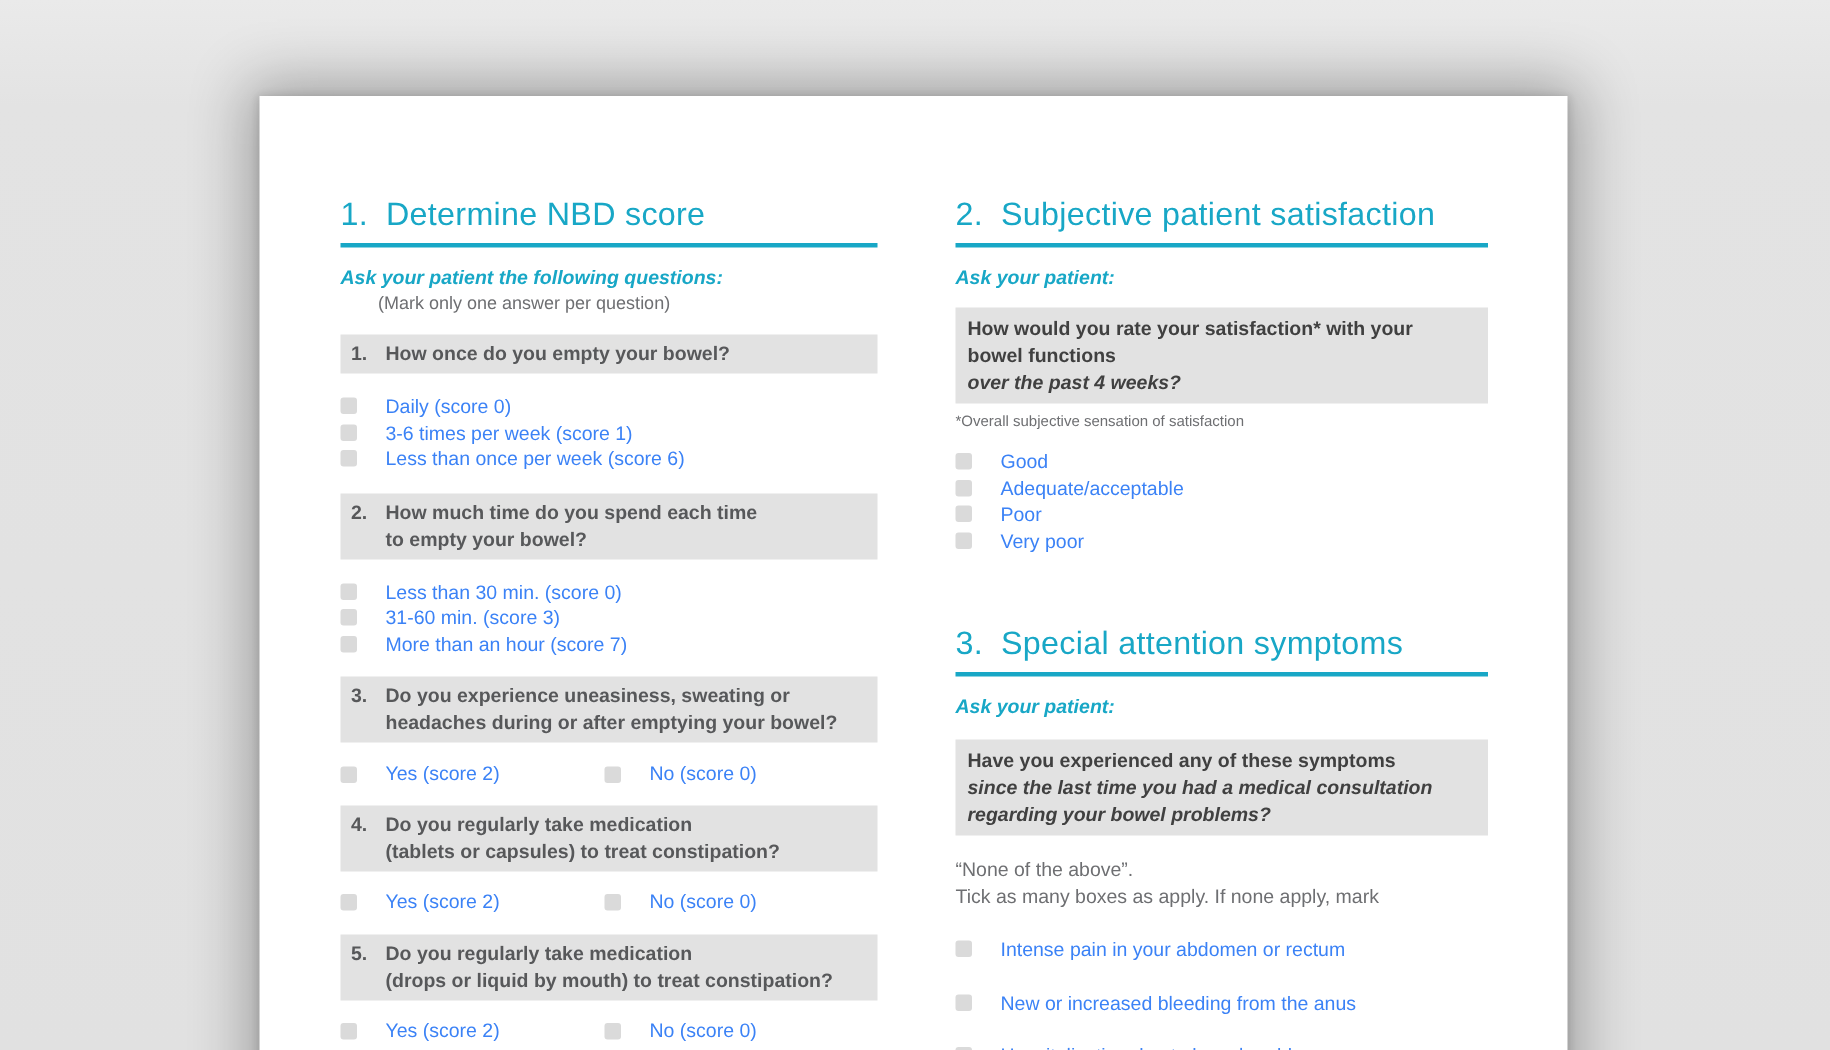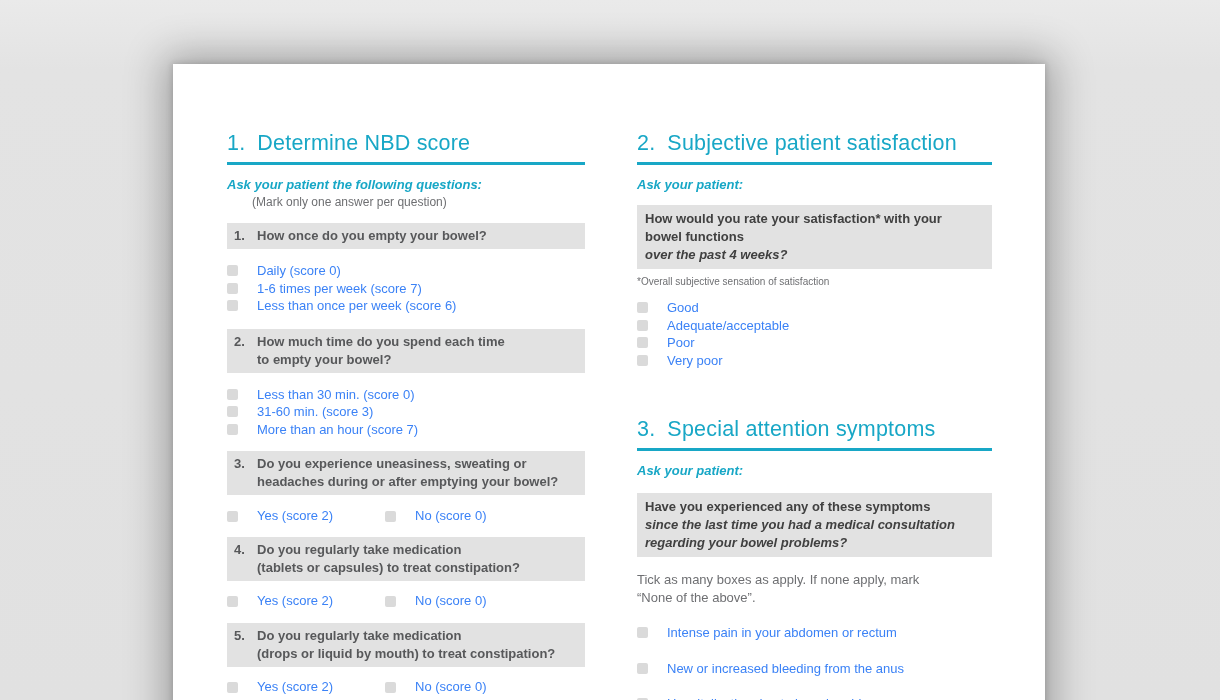--- a/index.html
+++ b/index.html
@@ -45,21 +45,21 @@
   .opts{margin-top:13px;}
   .opt{display:flex;line-height:17.5px;}
   .cb{
     width:11px;height:11px;background:#dadada;border-radius:2px;
     margin-top:3px;flex:none;cursor:pointer;
   }
   .opt-label{margin-left:19px;font-size:13px;color:#3b82f6;}
 
   .yn-row{display:flex;margin-top:13px;}
   .yn-row.mt12{margin-top:12px;}
-  .yn-item{display:flex;width:158px;}
+  .yn-item{display:flex;width:176px;}
   .yn-item:last-child{width:auto;justify-content:space-between;}
 
   .graybox{
     background:#e2e2e2;margin-top:12px;padding:5px 10px 5px 8px;
     font-size:13px;font-weight:bold;color:#404040;line-height:18px;
   }
   .graybox.mt14{margin-top:14px;}
   .graybox span{display:block;}
   .graybox .it{font-style:italic;}
   .inline-it{font-style:italic;}
@@ -89,21 +89,21 @@
           <span>How once do you empty your bowel?</span>
         </div>
     </div>
     <div class="opts">
       <div class="opt">
         <span class="cb"></span>
         <span class="opt-label">Daily (score 0)</span>
       </div>
       <div class="opt">
         <span class="cb"></span>
-        <span class="opt-label">1-6 times per week (score 7)</span>
+        <span class="opt-label">3-6 times per week (score 1)</span>
       </div>
       <div class="opt">
         <span class="cb"></span>
         <span class="opt-label">Less than once per week (score 6)</span>
       </div>
     </div>
 
     <div class="qbar mt14">
       <span class="qnum">2.</span>
       <div class="qtext">
@@ -221,22 +221,22 @@
 
     <div class="intro">Ask your patient:</div>
 
     <div class="graybox mt14">
       <span>Have you experienced any of these symptoms</span>
       <span class="it">since the last time you had a medical consultation</span>
       <span class="it">regarding your bowel problems?</span>
     </div>
 
     <div class="instruction">
+      <span>“None of the above”.</span>
       <span>Tick as many boxes as apply. If none apply, mark</span>
-      <span>“None of the above”.</span>
     </div>
 
     <div class="symptoms">
       <div class="opt">
         <span class="cb"></span>
         <span class="opt-label">Intense pain in your abdomen or rectum</span>
       </div>
       <div class="opt">
         <span class="cb"></span>
         <span class="opt-label">New or increased bleeding from the anus</span>

